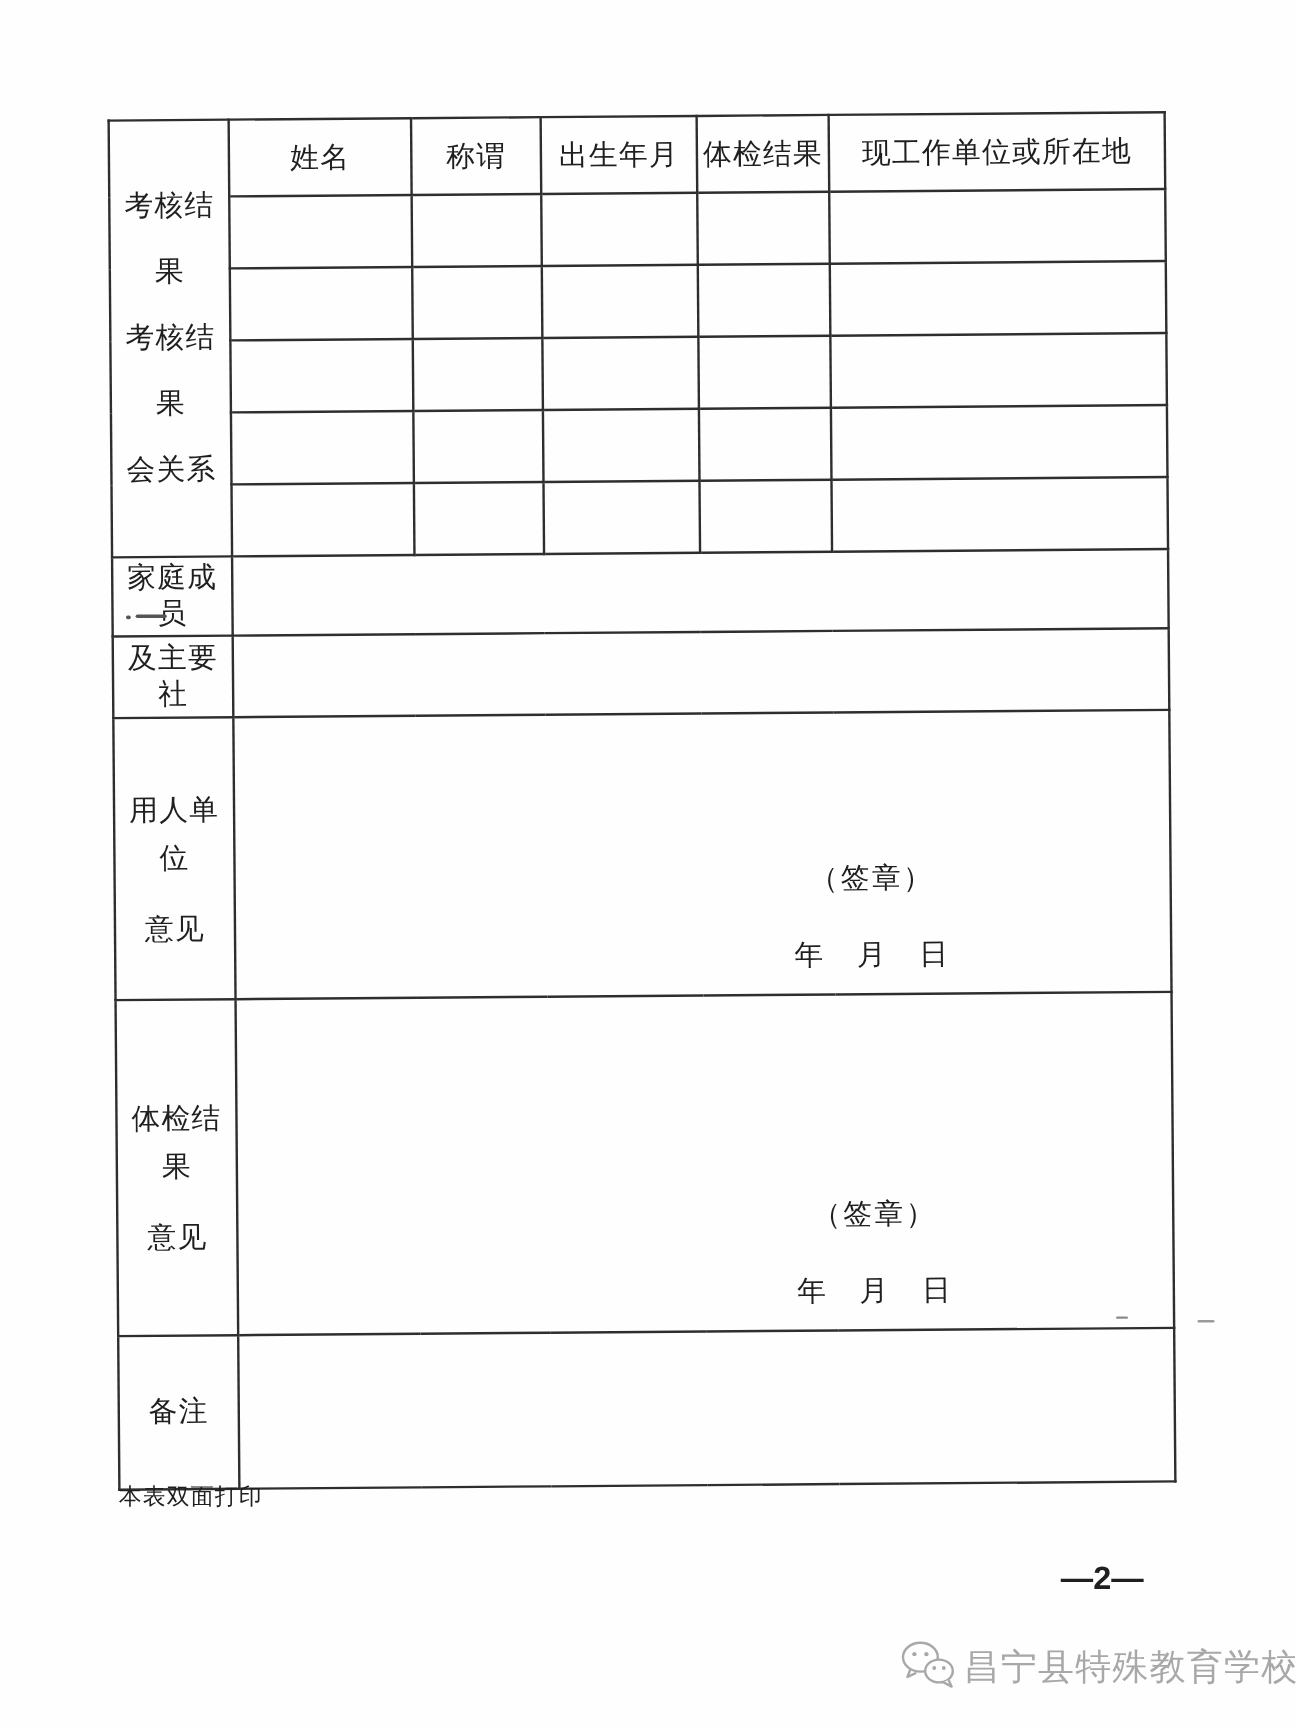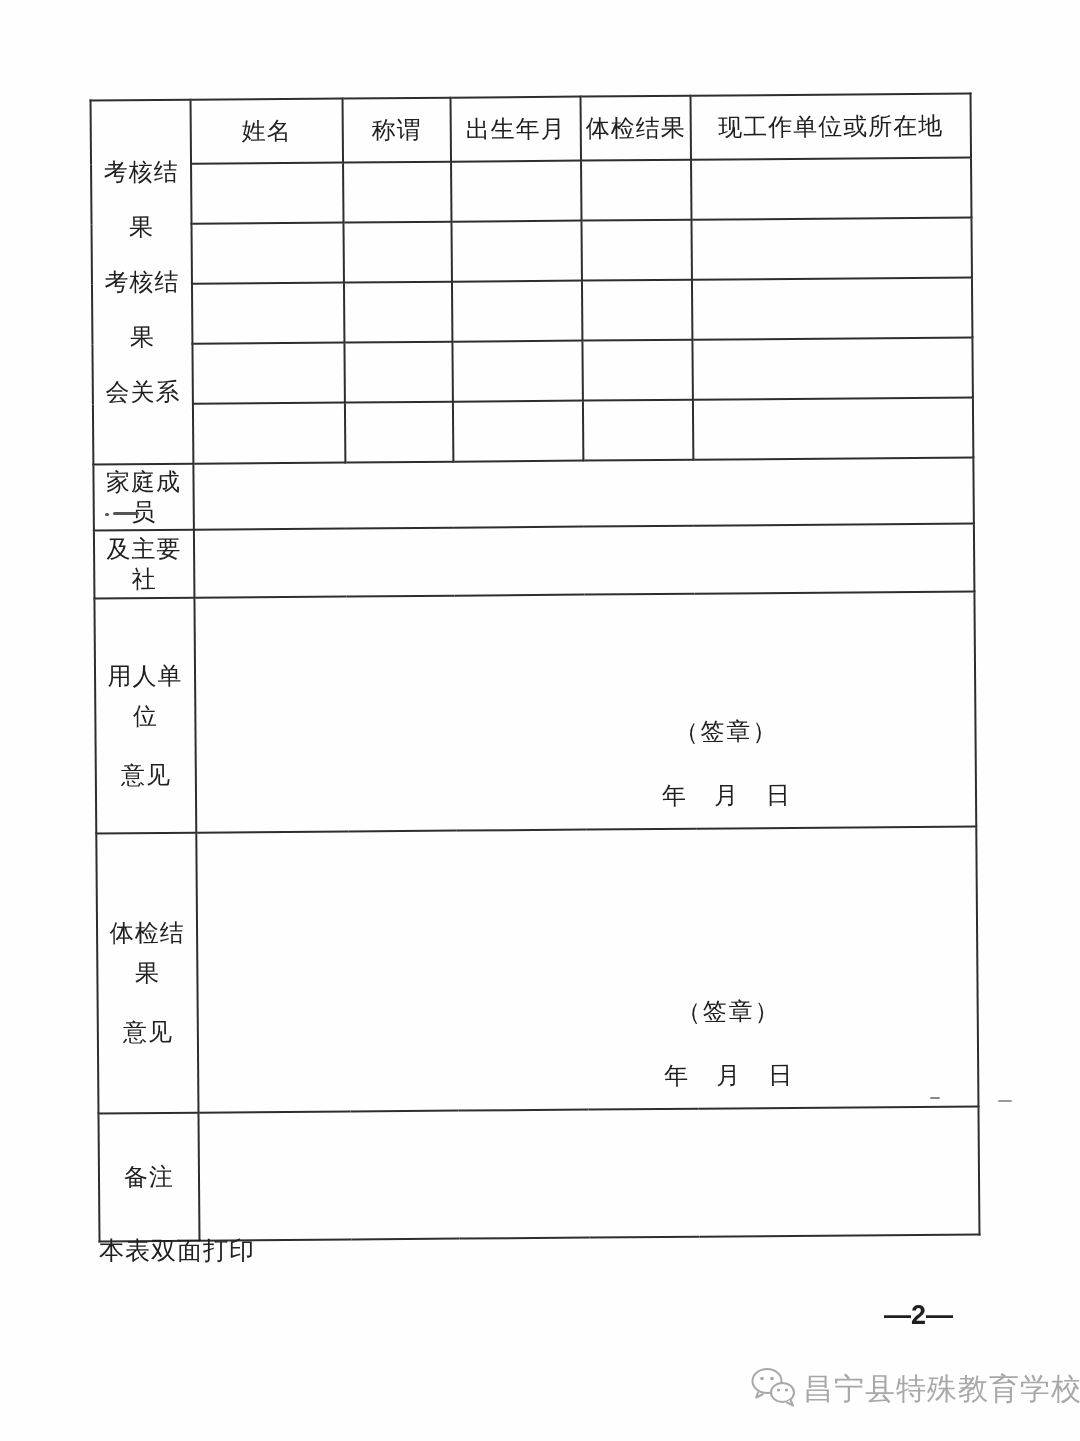--- a/index.html
+++ b/index.html
@@ -56,21 +56,21 @@
     position:absolute;
     left:440px;bottom:16px;
     width:180px;
     text-align:center;
   }
   .sig .seal{margin-bottom:32px;letter-spacing:2px;}
   .sig .date{letter-spacing:2px;}
 
   .print-note{
     position:absolute;left:99px;top:1234px;
-    font-size:25px;letter-spacing:1px;
+    font-size:19px;letter-spacing:1px;
   }
   .page-number{
     position:absolute;left:884px;top:1300px;
     font-size:27px;font-weight:bold;letter-spacing:0px;
     font-family:"Liberation Sans","DejaVu Sans",sans-serif;
   }
   .watermark{
     position:absolute;left:750px;top:1366px;
     display:flex;align-items:center;gap:7px;
     color:#a8a8a8;

